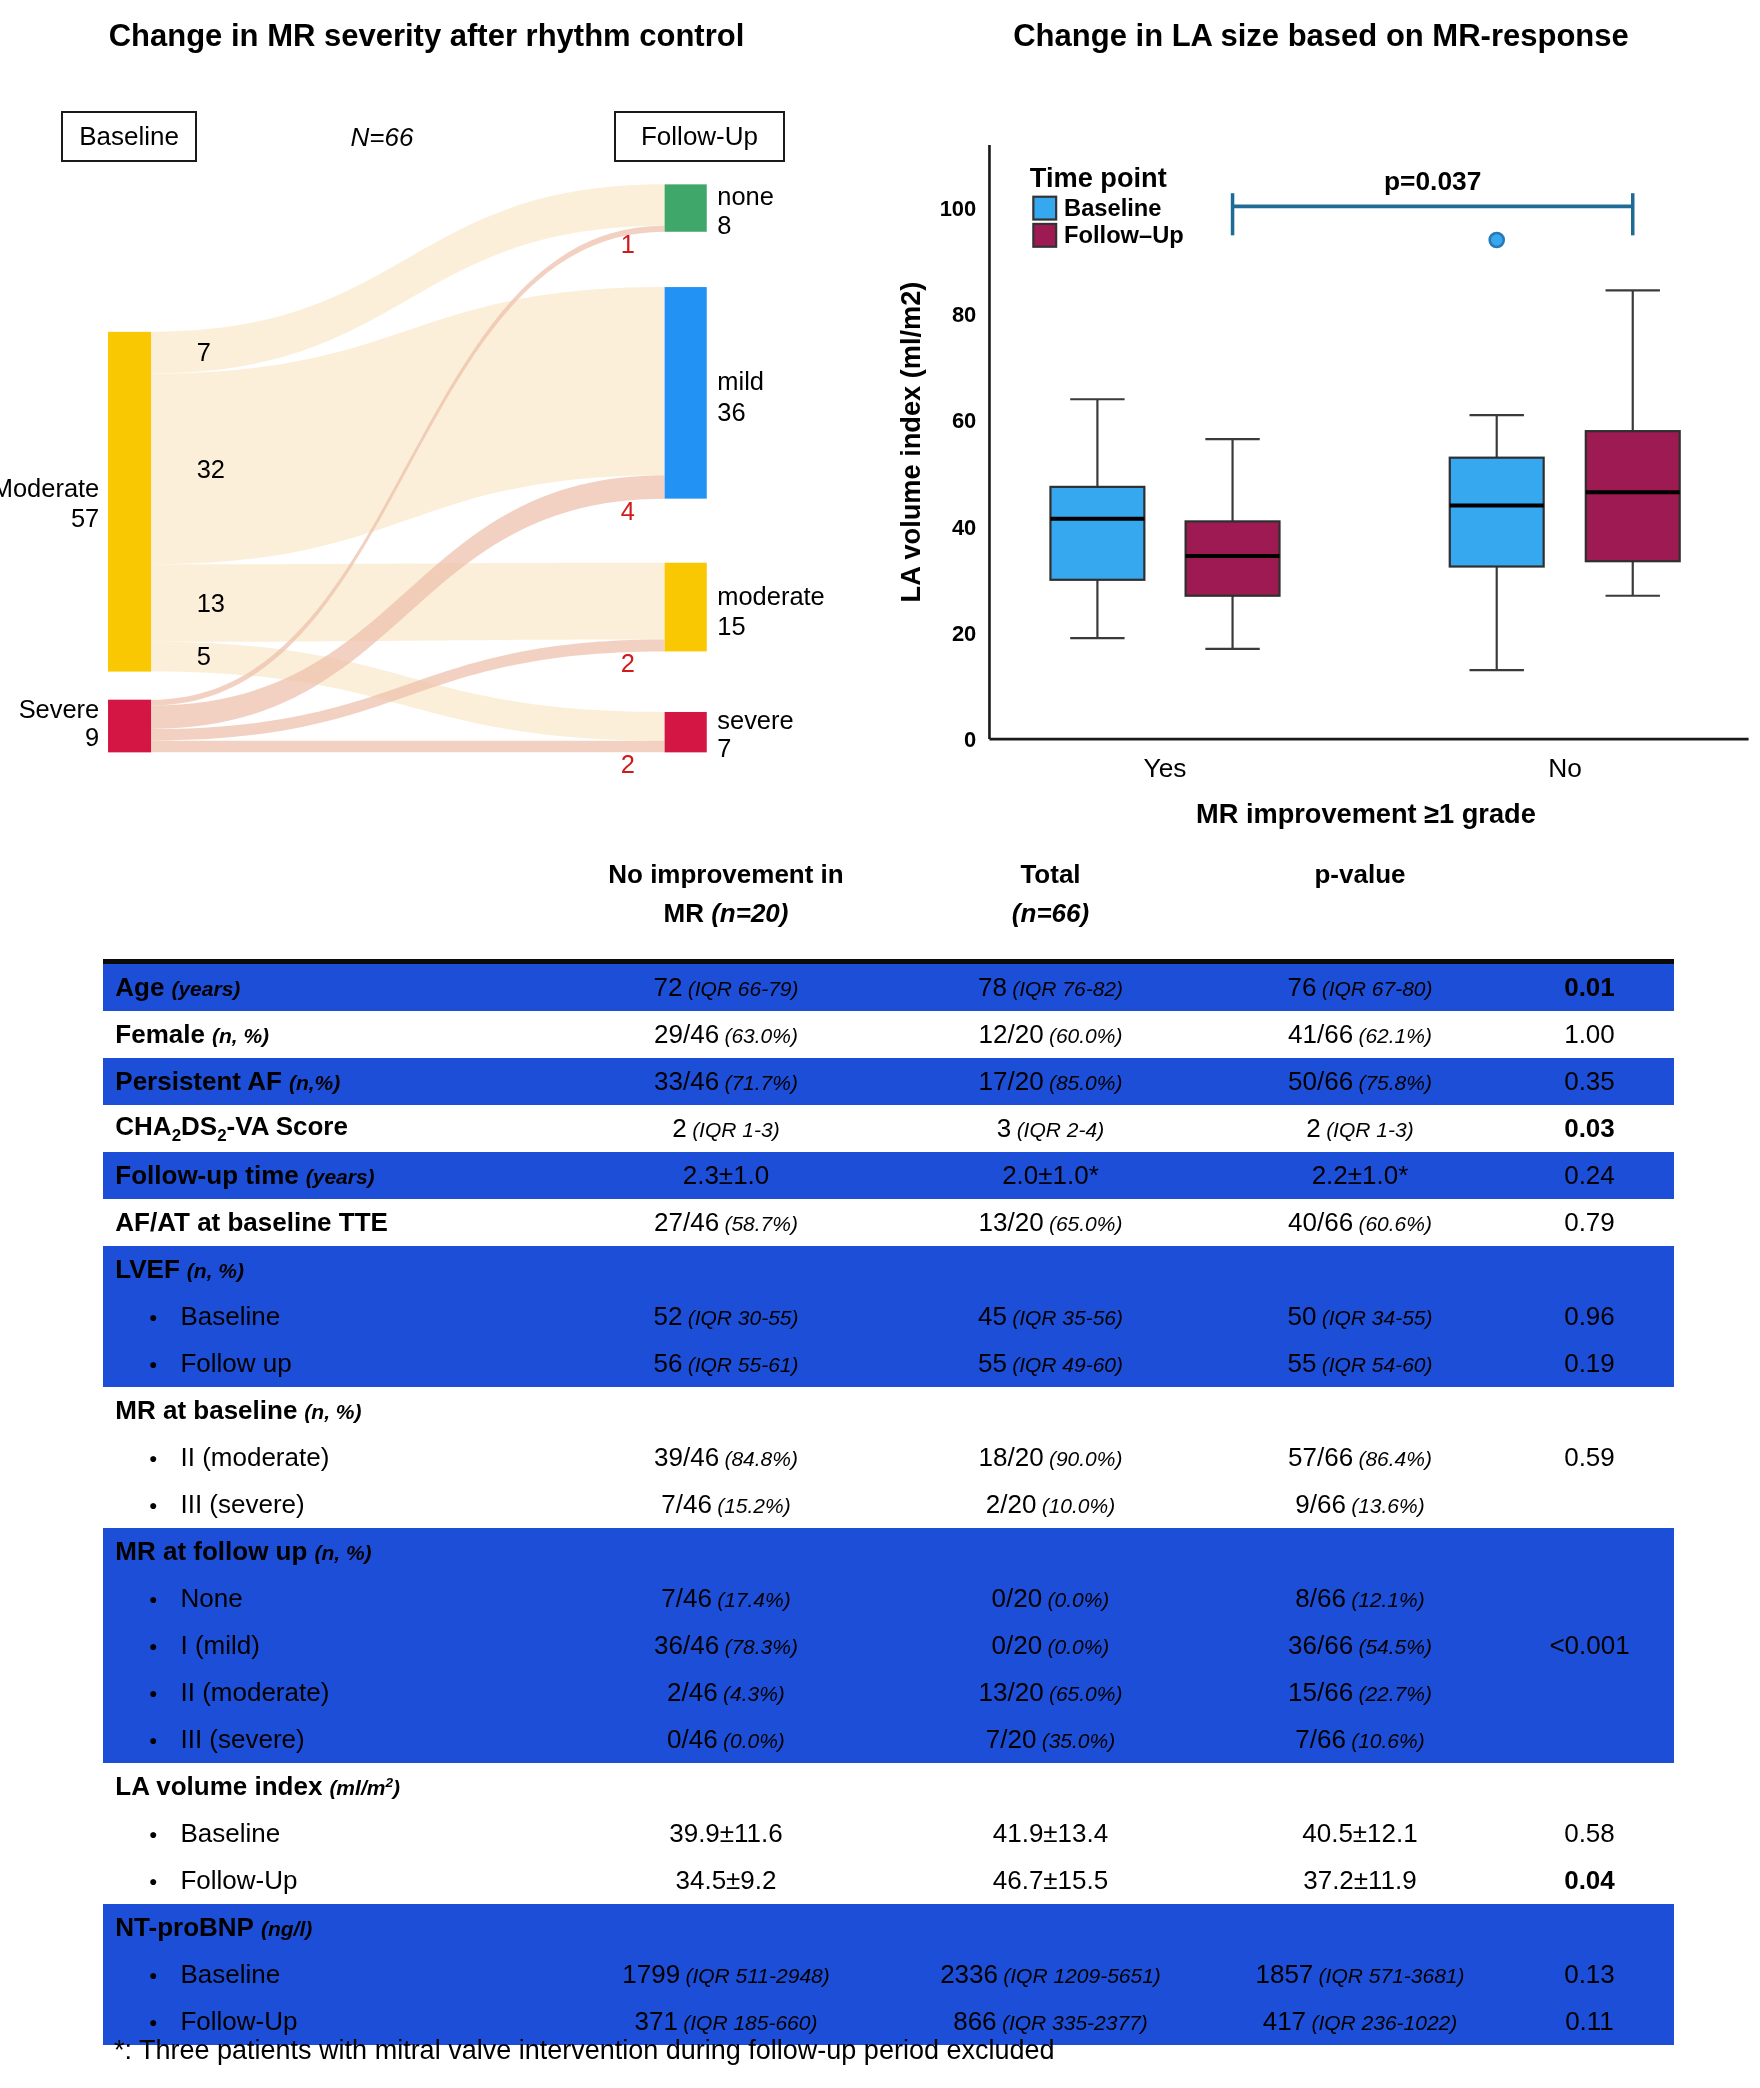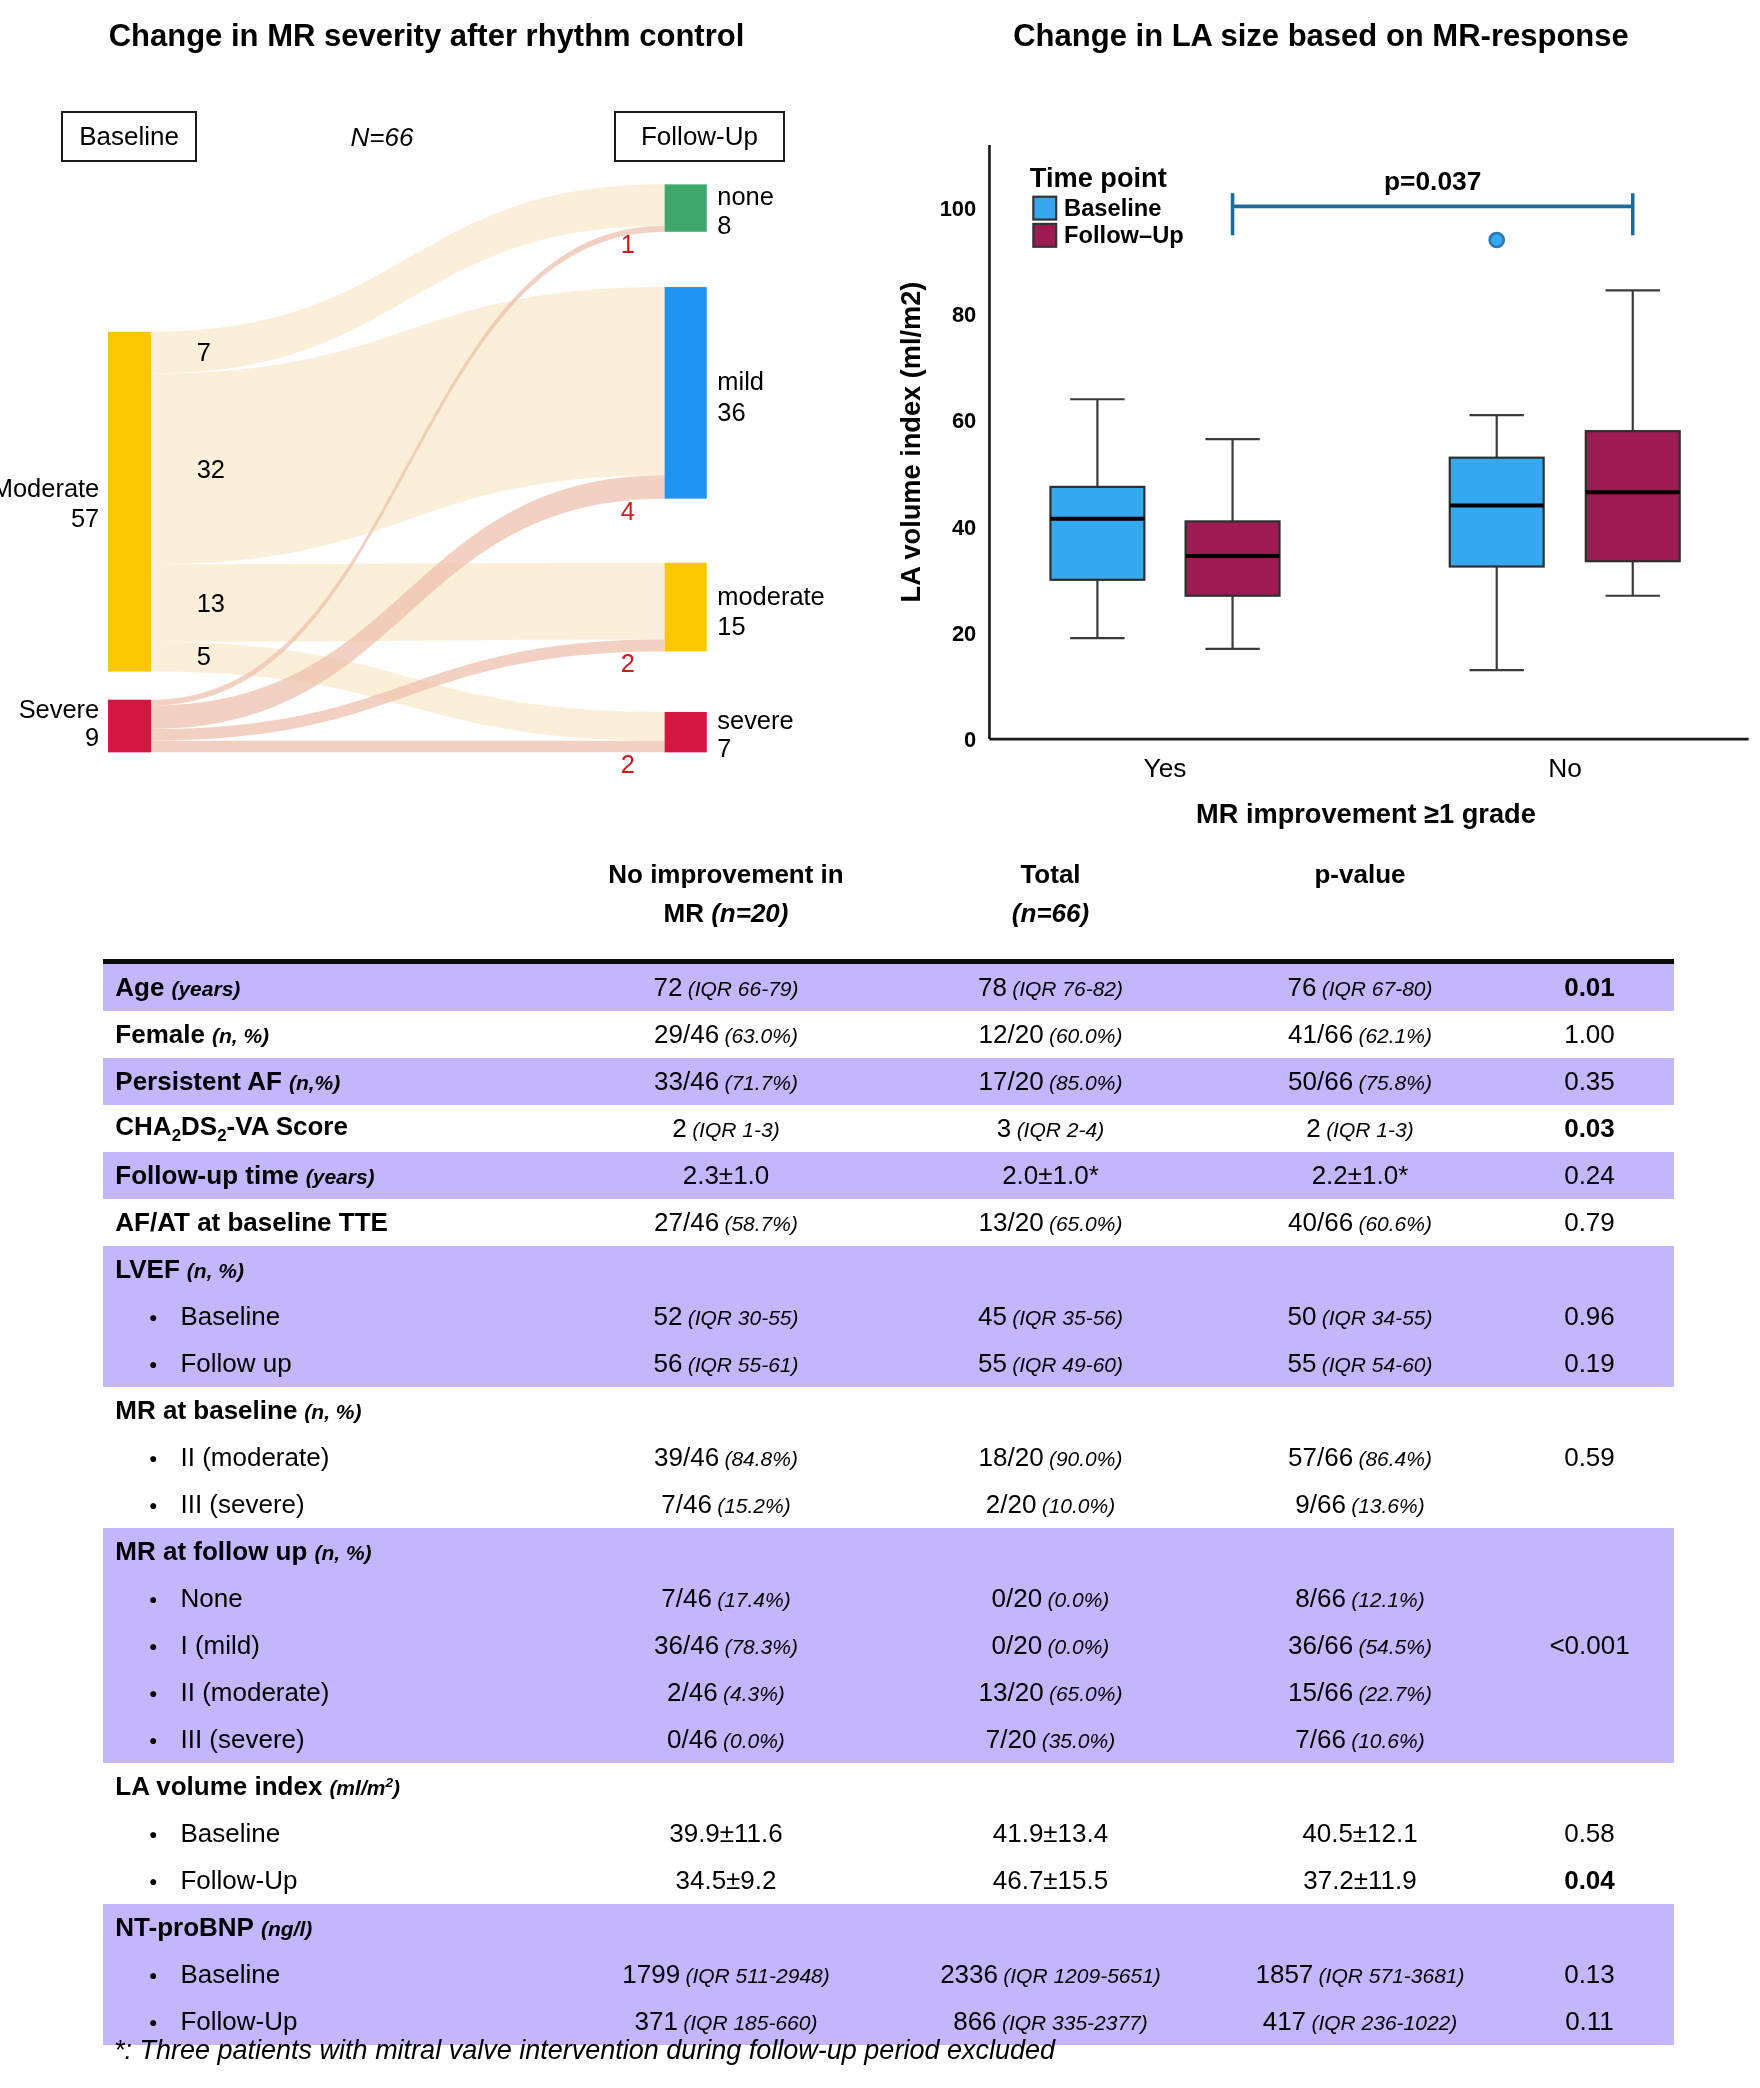--- a/index.html
+++ b/index.html
@@ -10,31 +10,31 @@
   .n-label{font-size:26px;text-align:center;font-style:italic;}
   svg text{font-family:"Liberation Sans",sans-serif;}
 
   
   #table-wrap{left:103px;top:850px;width:1571px;}
   .t-grid{display:grid;grid-template-columns:463px 320px 329px 290px 169px;align-items:center;}
   #t-header{min-height:104px;border-bottom:5.3px solid #0a0a0a;align-items:start;padding-top:5.3px;}
   .h-cell{text-align:center;font-weight:bold;font-size:26px;line-height:39px;}
   .h-cell .it{font-style:italic;}
   .t-row{min-height:47px;}
-  .t-row.shade{background:#c4b5fd;}
+  .t-row.shade{background:#1d4ed8;}
   .t-label{padding-left:12.3px;font-size:26px;font-weight:bold;white-space:nowrap;}
   .t-label .suffix{font-style:italic;font-size:21px;font-weight:bold;margin-left:7px;}
   .t-label.sub{font-weight:normal;padding-left:46px;}
   .t-label.sub .bullet{font-size:14px;margin-right:23px;position:relative;top:-3.5px;}
   .t-cell{text-align:center;font-size:26px;white-space:nowrap;}
   .t-cell .note{font-style:italic;font-size:21px;margin-left:5.3px;}
   .t-p{text-align:center;font-size:26px;}
   .t-p.bold{font-weight:bold;}
   sub,sup{font-size:65%;}
-  #footnote{left:114px;top:2035px;font-size:27px;font-style:italic;}
+  #footnote{left:114px;top:2035px;font-size:27px;}
 </style>
 </head>
 <body>
 
 <div class="abs panel-title" style="left:0;top:17.6px;width:821px;margin-left:16px;">Change in MR severity after rhythm control</div>
 
 <div class="abs hdr-box" style="left:61px;top:111px;width:132px;height:47px;">Baseline</div>
 <div class="abs n-label" style="left:316px;top:122px;width:132px;">N=66</div>
 <div class="abs hdr-box" style="left:614px;top:111px;width:167px;height:47px;">Follow-Up</div>
 

